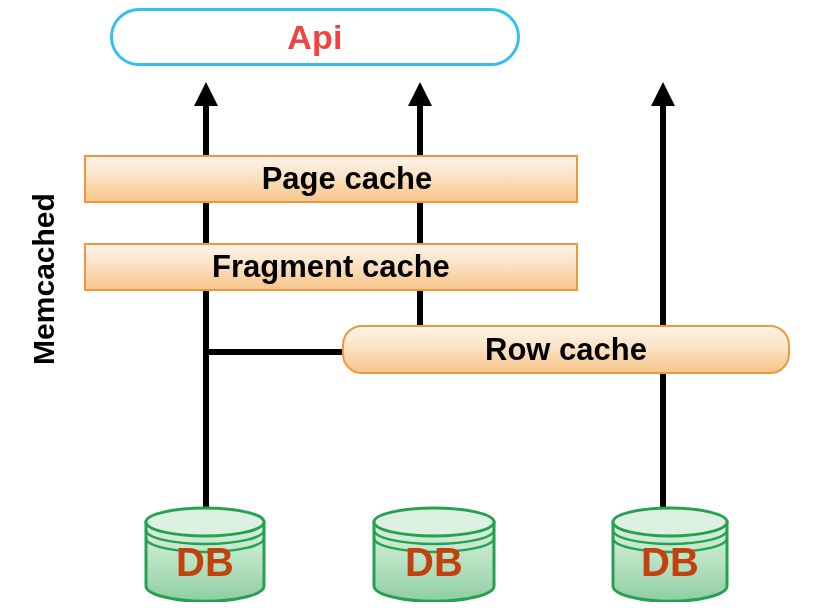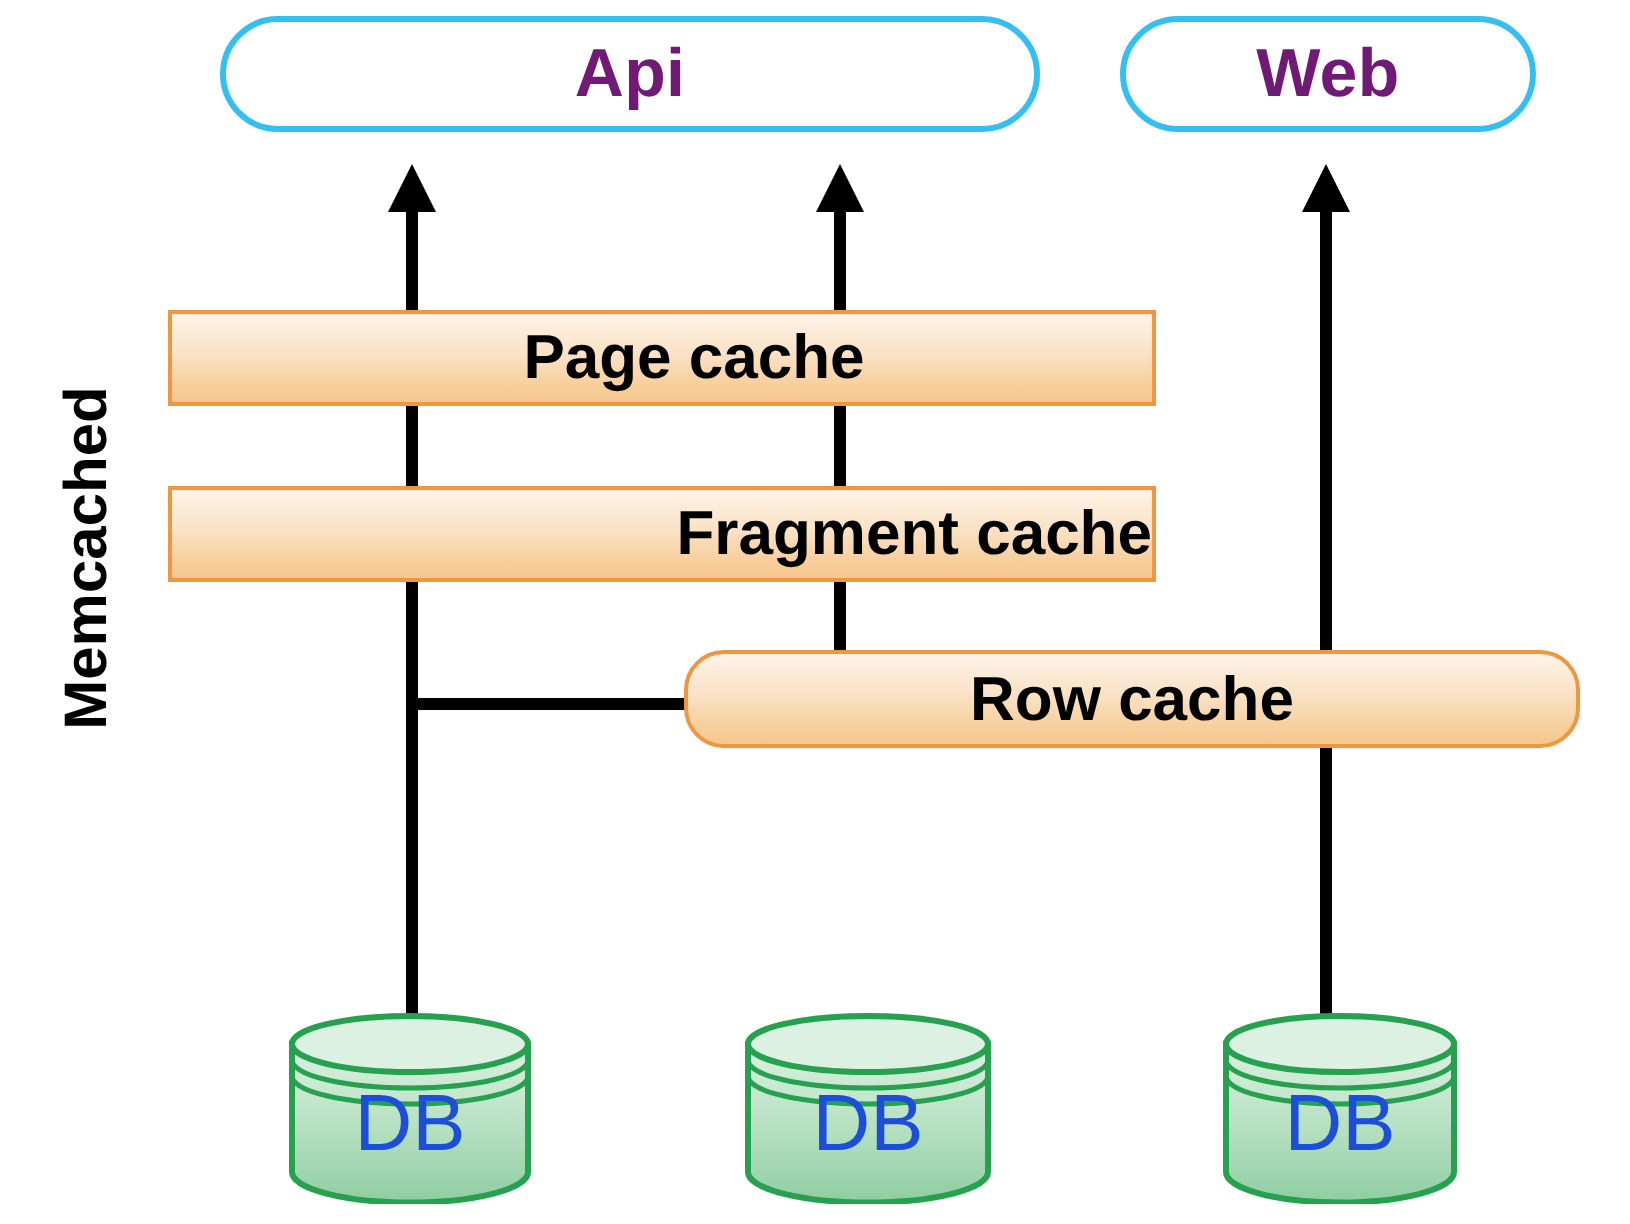--- a/index.html
+++ b/index.html
@@ -8,21 +8,21 @@
   #stage{position:relative;width:815px;height:612px;background:#fff;}
 
   
   .node-pill{
     position:absolute;
     box-sizing:border-box;
     background:#ffffff;
     border:3px solid #33bff0;
     border-radius:34px;
     display:flex;align-items:center;justify-content:center;
-    color:#701a75;
+    color:#ef4444;
     font-weight:bold;
     font-size:34px;
     letter-spacing:.2px;
   }
 
   
   .cache-bar{
     position:absolute;
     box-sizing:border-box;
     border:2px solid #ef9740;
@@ -36,23 +36,23 @@
   .db{
     position:absolute;
     z-index:8;
   }
   .db svg{display:block;}
   .db-label{
     position:absolute;
     left:0;right:0;
     top:34px;
     text-align:center;
-    font-weight:normal;
+    font-weight:bold;
     font-size:40px;
-    color:#1d4ed8;
+    color:#c2410c;
     pointer-events:none;
   }
 
   
   .vline{position:absolute;background:#000;width:6px;z-index:4;}
   .hline{position:absolute;background:#000;height:6px;z-index:4;}
   .arrowhead{
     position:absolute;
     width:0;height:0;
     border-left:12px solid transparent;
@@ -90,29 +90,26 @@
 
   <div class="vline" style="left:660px; top:104px; height:409px;"></div>
   <div class="arrowhead" style="left:651px; top:82px;"></div>
 
   <div class="hline" style="left:206px; top:349px; width:142px;"></div>
 
   <div class="node-pill" style="left:110px; top:8px; width:410px; height:58px;">
     <span>Api</span>
   </div>
 
-  <div class="node-pill" style="left:560px; top:8px; width:208px; height:58px;">
-    <span>Web</span>
-  </div>
 
   <div class="cache-bar" style="left:84px; top:155px; width:494px; height:48px;padding-left:32px;">
     <span>Page cache</span>
   </div>
 
-  <div class="cache-bar" style="left:84px; top:243px; width:494px; height:48px;justify-content:flex-end;">
+  <div class="cache-bar" style="left:84px; top:243px; width:494px; height:48px;">
     <span>Fragment cache</span>
   </div>
 
   <div class="cache-bar" style="left:342px; top:325px; width:448px; height:49px;border-radius:20px;">
     <span>Row cache</span>
   </div>
 
 
   <div class="db" style="left:143px; top:506px; width:124px; height:96px;">
     <svg width="124" height="96" viewBox="0 0 124 96">

